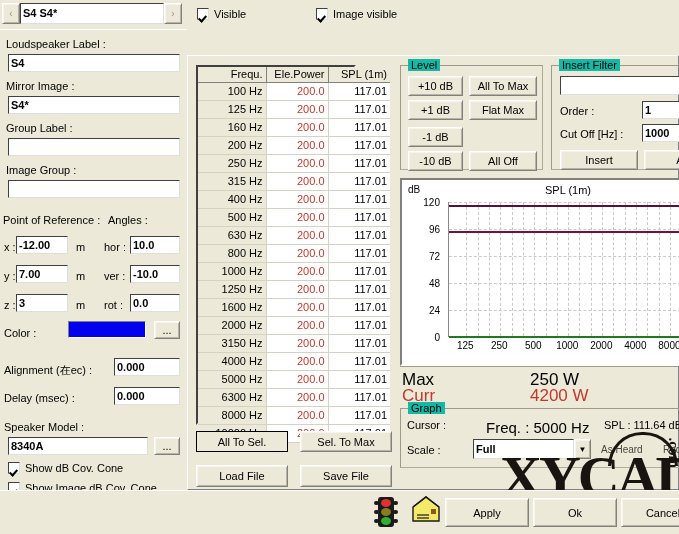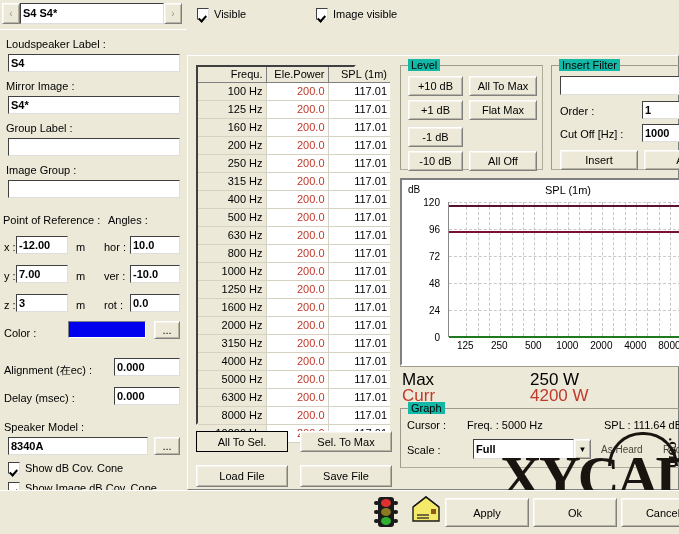--- a/index.html
+++ b/index.html
@@ -526,21 +526,21 @@
       <div id="power-box">
         <div class="pw-row" style="left:2px; top:3px;">Max</div>
         <div class="pw-row" style="left:130px; top:3px;">250 W</div>
         <div class="pw-row" style="left:2px; top:19px; color:#c0392b;">Curr</div>
         <div class="pw-row" style="left:130px; top:19px; color:#c0392b;">4200 W</div>
       </div>
 
       <div class="grp" id="graph-grp">
         <span class="glabel">Graph</span>
         <div style="position:absolute; left:6px; top:10px; font-size:11px;">Cursor :</div>
-        <div style="position:absolute; left:66px; top:10px; font-size:11px;text-align:center;">Freq. : 5000 Hz</div>
+        <div style="position:absolute; left:85px; top:10px; font-size:15px;text-align:center;">Freq. : 5000 Hz</div>
         <div style="position:absolute; left:203px; top:10px; font-size:11px;">SPL : 111.64 dB</div>
         <div style="position:absolute; left:6px; top:35px; font-size:11px;">Scale :</div>
         <div style="position:absolute; left:72px; top:30px; width:118px; height:20px; display:flex;">
           <div class="tfield" style="flex:1; height:20px; line-height:16px;">Full</div>
           <div class="btn" style="width:17px; height:20px; font-size:8px;">▼</div>
         </div>
         <div style="position:absolute; left:200px; top:35px; font-size:10px; color:#4a4438;">As Heard</div>
         <div style="position:absolute; left:262px; top:35px; font-size:10px; color:#4a4438;">Rod</div>
       </div>
 

